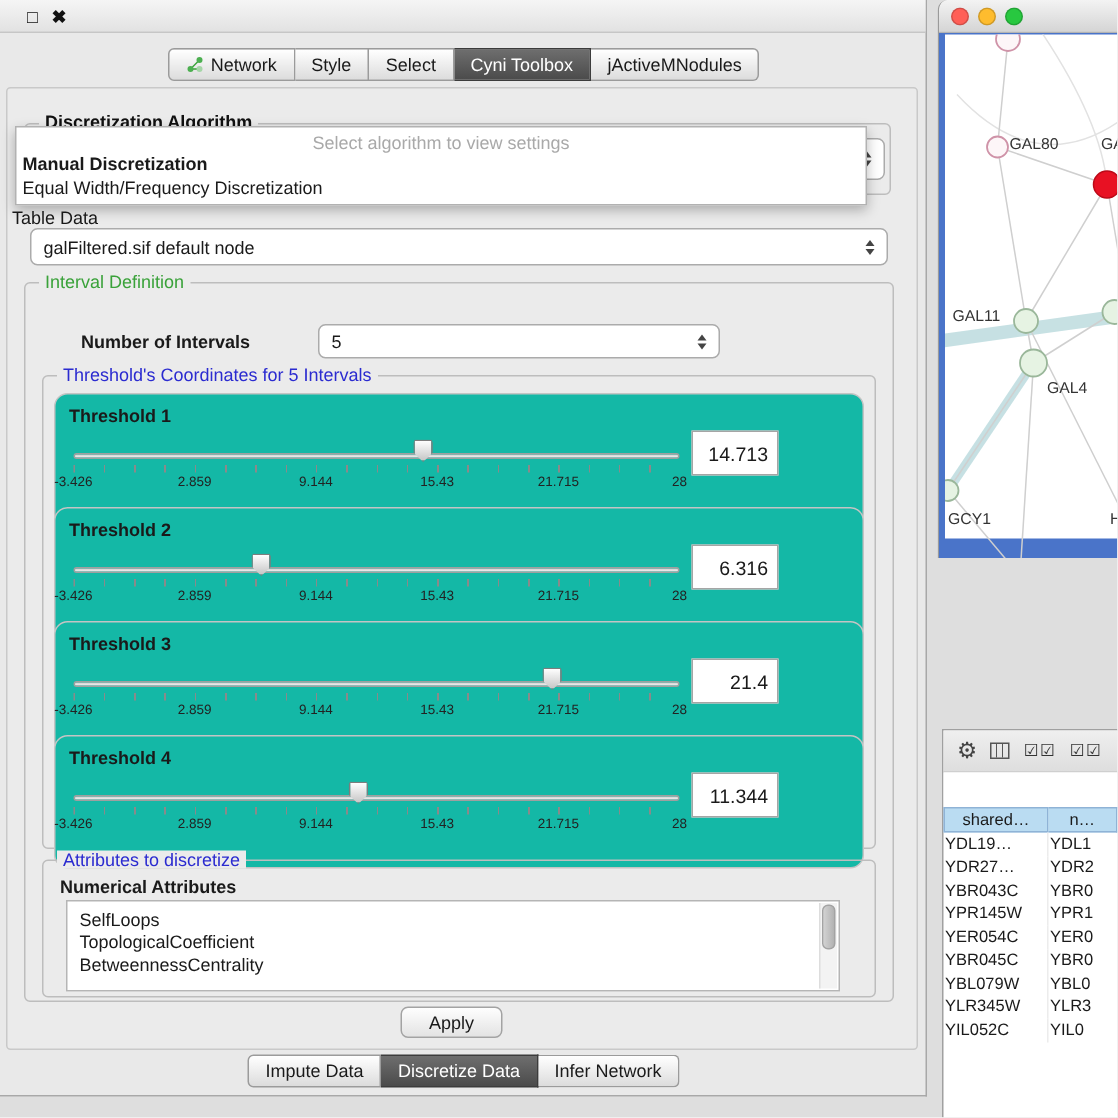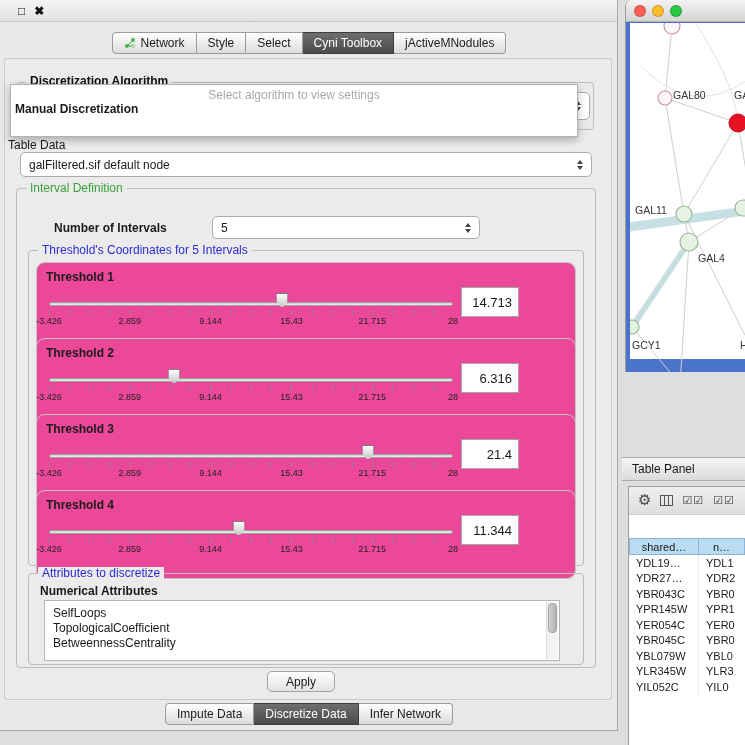--- a/index.html
+++ b/index.html
@@ -37,21 +37,21 @@
   .stepper .dn{border-top:4px solid #444}
 
   .popup{position:absolute;left:10px;top:84px;width:568px;height:53px;background:#fff;border:1px solid #b2b2b2;box-shadow:0 3px 8px rgba(0,0,0,.28);z-index:20;font-size:12px}
   .popup-header{text-align:center;color:#a9a9a9;padding-top:3px;height:16px}
   .popup-item{padding:1px 4px;height:16px;line-height:15px;cursor:default}
   .popup-item.boldi{font-weight:bold}
 
   .plain-label{position:absolute;font-size:12px;white-space:nowrap}
   .boldl{font-weight:bold}
 
-  .thr{position:absolute;left:36px;width:540px;height:89px;background:#ec4899;border:1px solid #c4c4c4;border-radius:9px}
+  .thr{position:absolute;left:36px;width:540px;height:89px;background:#14b8a6;border:1px solid #c4c4c4;border-radius:9px}
   .thr-label{position:absolute;left:9px;top:7px;font-size:12px;font-weight:bold}
   .sliderzone{position:absolute;left:12px;top:0;width:404px;height:100%}
   .track{position:absolute;left:0;top:39px;width:100%;height:4px;background:linear-gradient(#cfcfcf,#f2f2f2);border:1px solid #9f9f9f;border-radius:2px}
   .thumb{position:absolute;top:30px;width:13px;height:15px;transform:translateX(-50%);background:linear-gradient(#fefefe,#c6c6c6);border:1px solid #7d7d7d;clip-path:polygon(8% 0,92% 0,100% 14%,100% 58%,50% 100%,0 58%,0 14%)}
   .ticks{position:absolute;left:0;top:47px;width:100%;height:5px;background-image:repeating-linear-gradient(to right,#8a8a8a 0,#8a8a8a 1px,transparent 1px,transparent 5%)}
   .ticklabels{position:absolute;left:0;top:53px;width:100%;height:11px;font-size:9px;color:#222}
   .ticklabels span{position:absolute;transform:translateX(-50%);white-space:nowrap}
   .thr-value{position:absolute;left:424px;top:24px;width:58px;height:30px;background:#fff;border:1px solid #a5a5a5;font-size:13px;display:flex;align-items:center;justify-content:flex-end;padding-right:6px}
 
   .listbox{position:absolute;left:44px;top:600px;width:516px;height:61px;background:#fff;border:1px solid #b5b5b5;font-size:12px;overflow:hidden}
@@ -86,21 +86,21 @@
   .t-toolbar{height:28px;background:linear-gradient(#efefef,#dedede);border-bottom:1px solid #cfcfcf;display:flex;align-items:center;gap:9px;padding-left:9px;overflow:hidden}
   .gear{font-family:"DejaVu Sans",sans-serif;font-size:15px;color:#444;line-height:1;cursor:default}
   .colico{width:13px;height:11px;border:1px solid #555;background:linear-gradient(to right,transparent 0 3px,#555 3px 4px,transparent 4px 7px,#555 7px 8px,transparent 8px);cursor:default}
   .checks{font-family:"DejaVu Sans",sans-serif;font-size:11px;color:#333;letter-spacing:1px;white-space:nowrap;cursor:default}
   .t-gap{height:23px;background:#fff}
   .t-head{display:flex;height:17px}
   .t-hcell{background:var(--header_blue,#badcf2);border:1px solid #8fb3d6;border-left:none;font-size:11px;display:flex;align-items:center;justify-content:center;overflow:hidden;white-space:nowrap}
   .t-hcell.c1{width:70px;border-left:1px solid #8fb3d6}
   .t-hcell.c2{flex:1}
   .t-row{display:flex;height:15.5px;font-size:11px}
-  .t-cell{display:flex;align-items:center;padding-left:7px;white-space:nowrap;overflow:hidden}
+  .t-cell{display:flex;align-items:center;padding-left:1px;white-space:nowrap;overflow:hidden}
   .t-cell.c1{width:70px;border-right:1px solid #ececec}
   .t-cell.c2{flex:1}
 </style>
 </head>
 <body>
 
 <div class="screen">
 
   <div class="cp">
 
@@ -142,20 +142,21 @@
       <span class="combo-text"></span>
       <span class="stepper">
           <b class="up"></b>
           <b class="dn"></b>
         </span>
     </div>
 
     <div class="popup">
       <div class="popup-header">Select algorithm to view settings</div>
       <div class="popup-item boldi">Manual Discretization</div>
+      <div class="popup-item">Equal Width/Frequency Discretization</div>
     </div>
 
     <span class="plain-label" style="left:8px;top:138px">Table Data</span>
     <div class="combo" style="left:20px;top:152px;width:572px;height:25px">
       <span class="combo-text">galFiltered.sif default node</span>
       <span class="stepper">
           <b class="up"></b>
           <b class="dn"></b>
         </span>
     </div>
@@ -313,23 +314,20 @@
         <text x="52" y="382">H</text>
       </svg>
     </div>
     <div class="mac-titlebar">
       <span class="light red"></span>
       <span class="light yellow"></span>
       <span class="light green"></span>
     </div>
   </div>
 
-  <div class="tp-bar">
-    <span>Table Panel</span>
-  </div>
 
   <div class="twin">
     <div class="t-toolbar">
       <span class="gear">⚙</span>
       <span class="colico"></span>
       <span class="checks">☑☑</span>
       <span class="checks">☑☑</span>
     </div>
     <div class="t-gap"></div>
     <div class="t-head">

